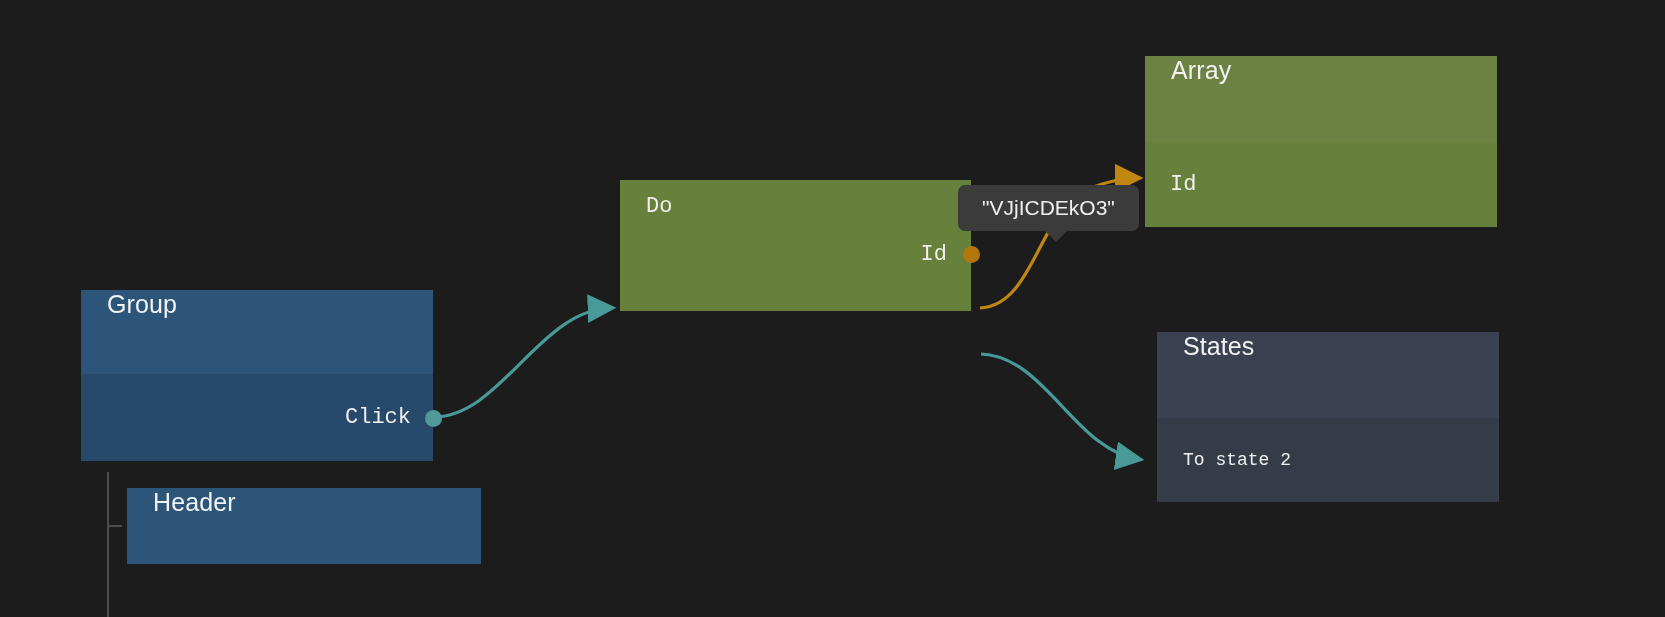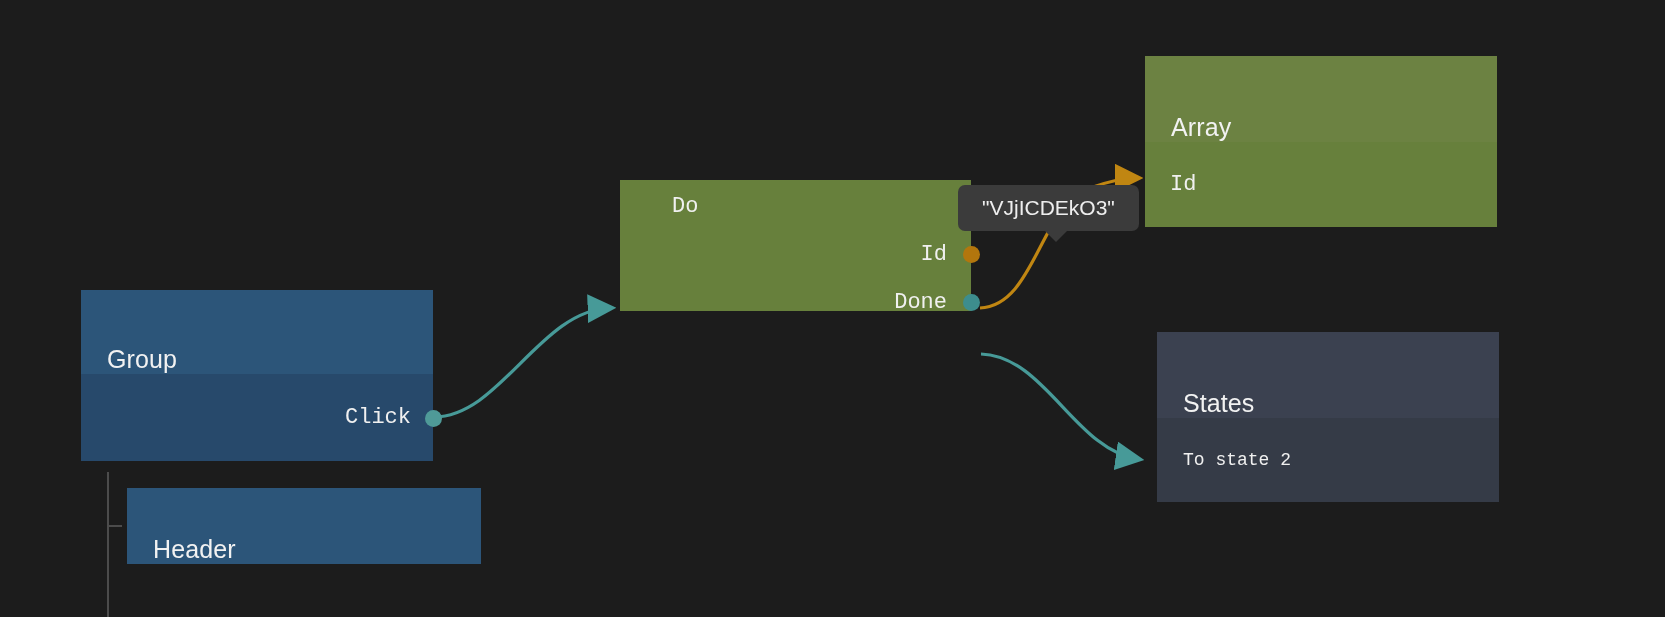--- a/index.html
+++ b/index.html
@@ -26,21 +26,21 @@
     pointer-events: none;
   }
   .node {
     position: absolute;
     box-sizing: border-box;
     overflow: visible;
   }
   .node-header {
     box-sizing: border-box;
     display: flex;
-    align-items: flex-end;
+    align-items: flex-start;
     width: 100%;
   }
   .node-title {
     color: #f2f2f2;
     font-weight: 400;
     white-space: nowrap;
     letter-spacing: 0.1px;
   }
   .node-body {
     box-sizing: border-box;
@@ -82,21 +82,21 @@
   .node-header-node { left: 127px; top: 488px; width: 354px; height: 76px; }
   .node-header-node .node-header { height: 76px; background: #2c5579; padding: 0 26px; }
   .node-header-node .node-title { font-size: 25px; }
 
   
   .node-create { left: 620px; top: 180px; width: 351px; height: 217px; }
   .node-create .node-header { height: 86px; background: #6c8242; padding: 0 26px; }
   .node-create .node-title { font-size: 25px; }
   .node-create .node-body { height: 131px; background: #67803c; padding-top: 2px; }
   .node-create .port-row { height: 48px; }
-  .node-create .port-row.in  { padding-left: 10px; margin-left: 42px; }
+  .node-create .port-row.in  { padding-left: 26px; }
   .node-create .port-row.out { padding-right: 24px; }
   .node-create .port-label { font-size: 22px; }
   .node-create .port-dot { width: 17px; height: 17px; right: -9px; top: 50%; margin-top: -8px; }
   .node-create .port-dot.amber { background: #b3760d; }
   .node-create .port-dot.teal  { background: #3d8d8d; }
 
   
   .node-array { left: 1145px; top: 56px; width: 352px; height: 171px; }
   .node-array .node-header { height: 86px; background: #6c8242; padding: 0 26px; }
   .node-array .node-title { font-size: 25px; }
@@ -200,24 +200,20 @@
 
   <div class="node node-create">
     <div class="node-body">
       <div class="port-row in">
         <span class="port-label">Do</span>
       </div>
       <div class="port-row out">
         <span class="port-label">Id</span>
         <span class="port-dot amber"></span>
       </div>
-      <div class="port-row out">
-        <span class="port-label">Done</span>
-        <span class="port-dot teal"></span>
-      </div>
     </div>
   </div>
 
   <div class="node node-array">
     <div class="node-header">
       <span class="node-title">Array</span>
     </div>
     <div class="node-body">
       <div class="port-row in">
         <span class="port-label">Id</span>

